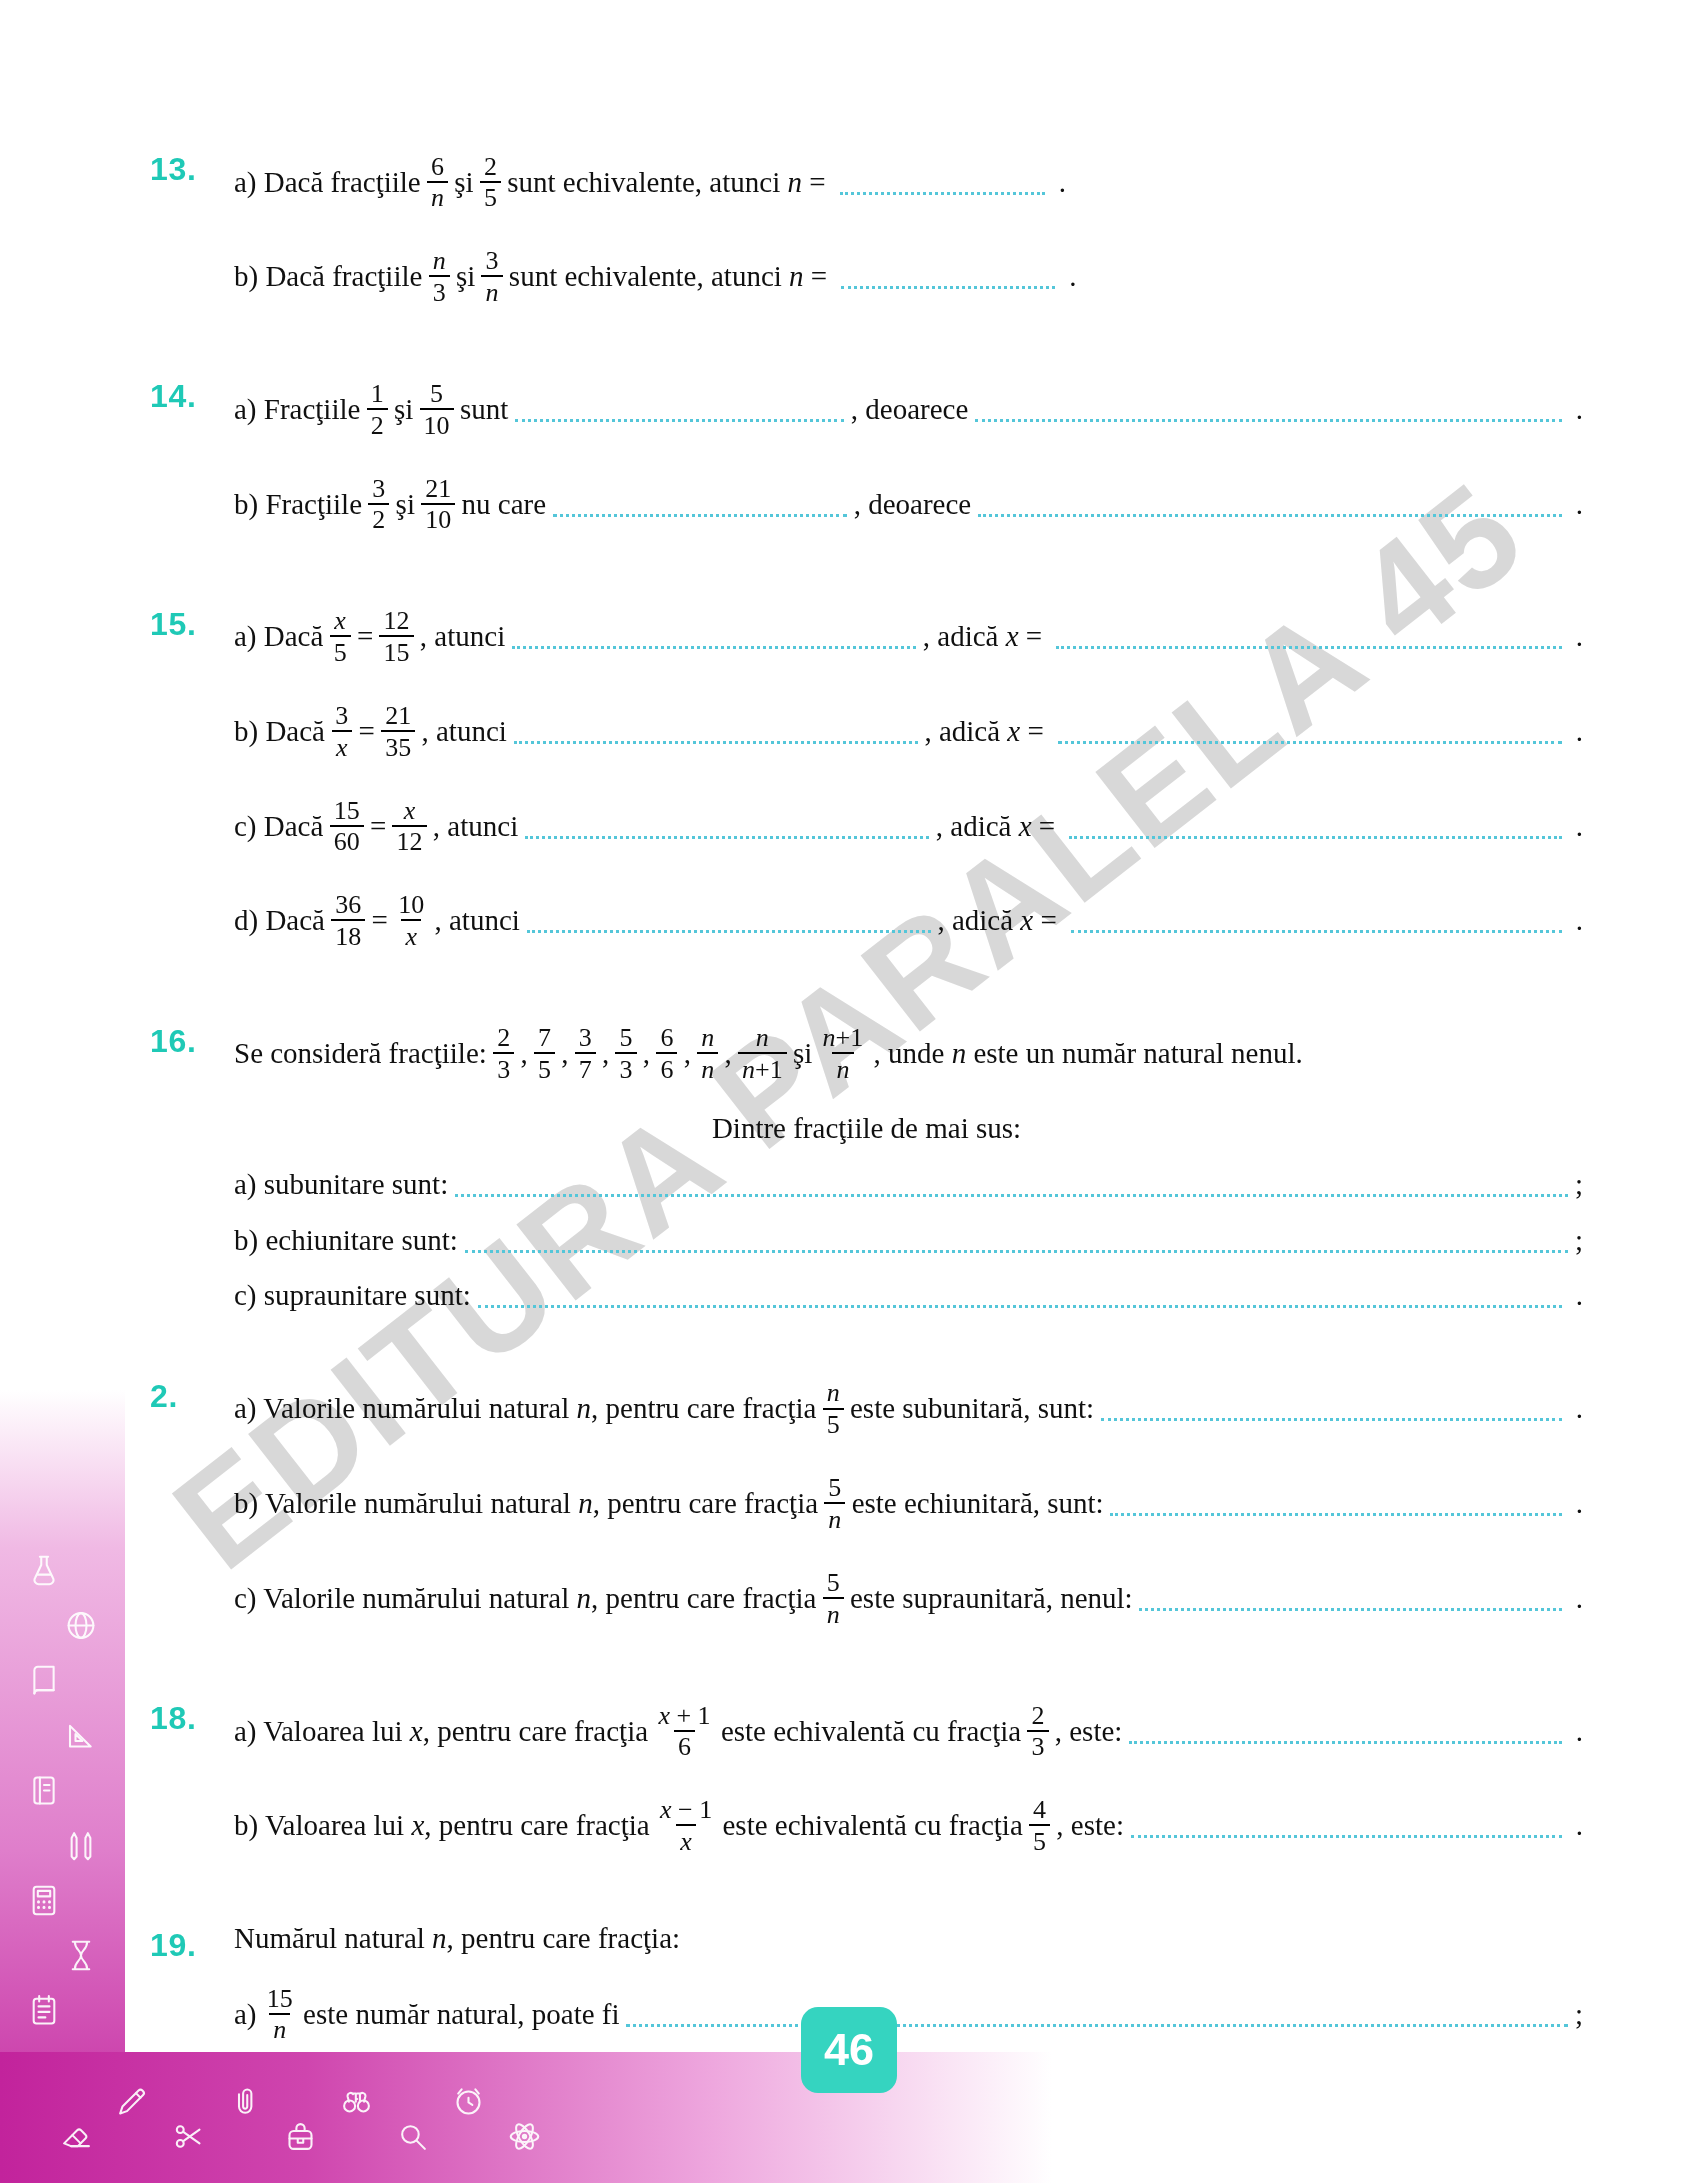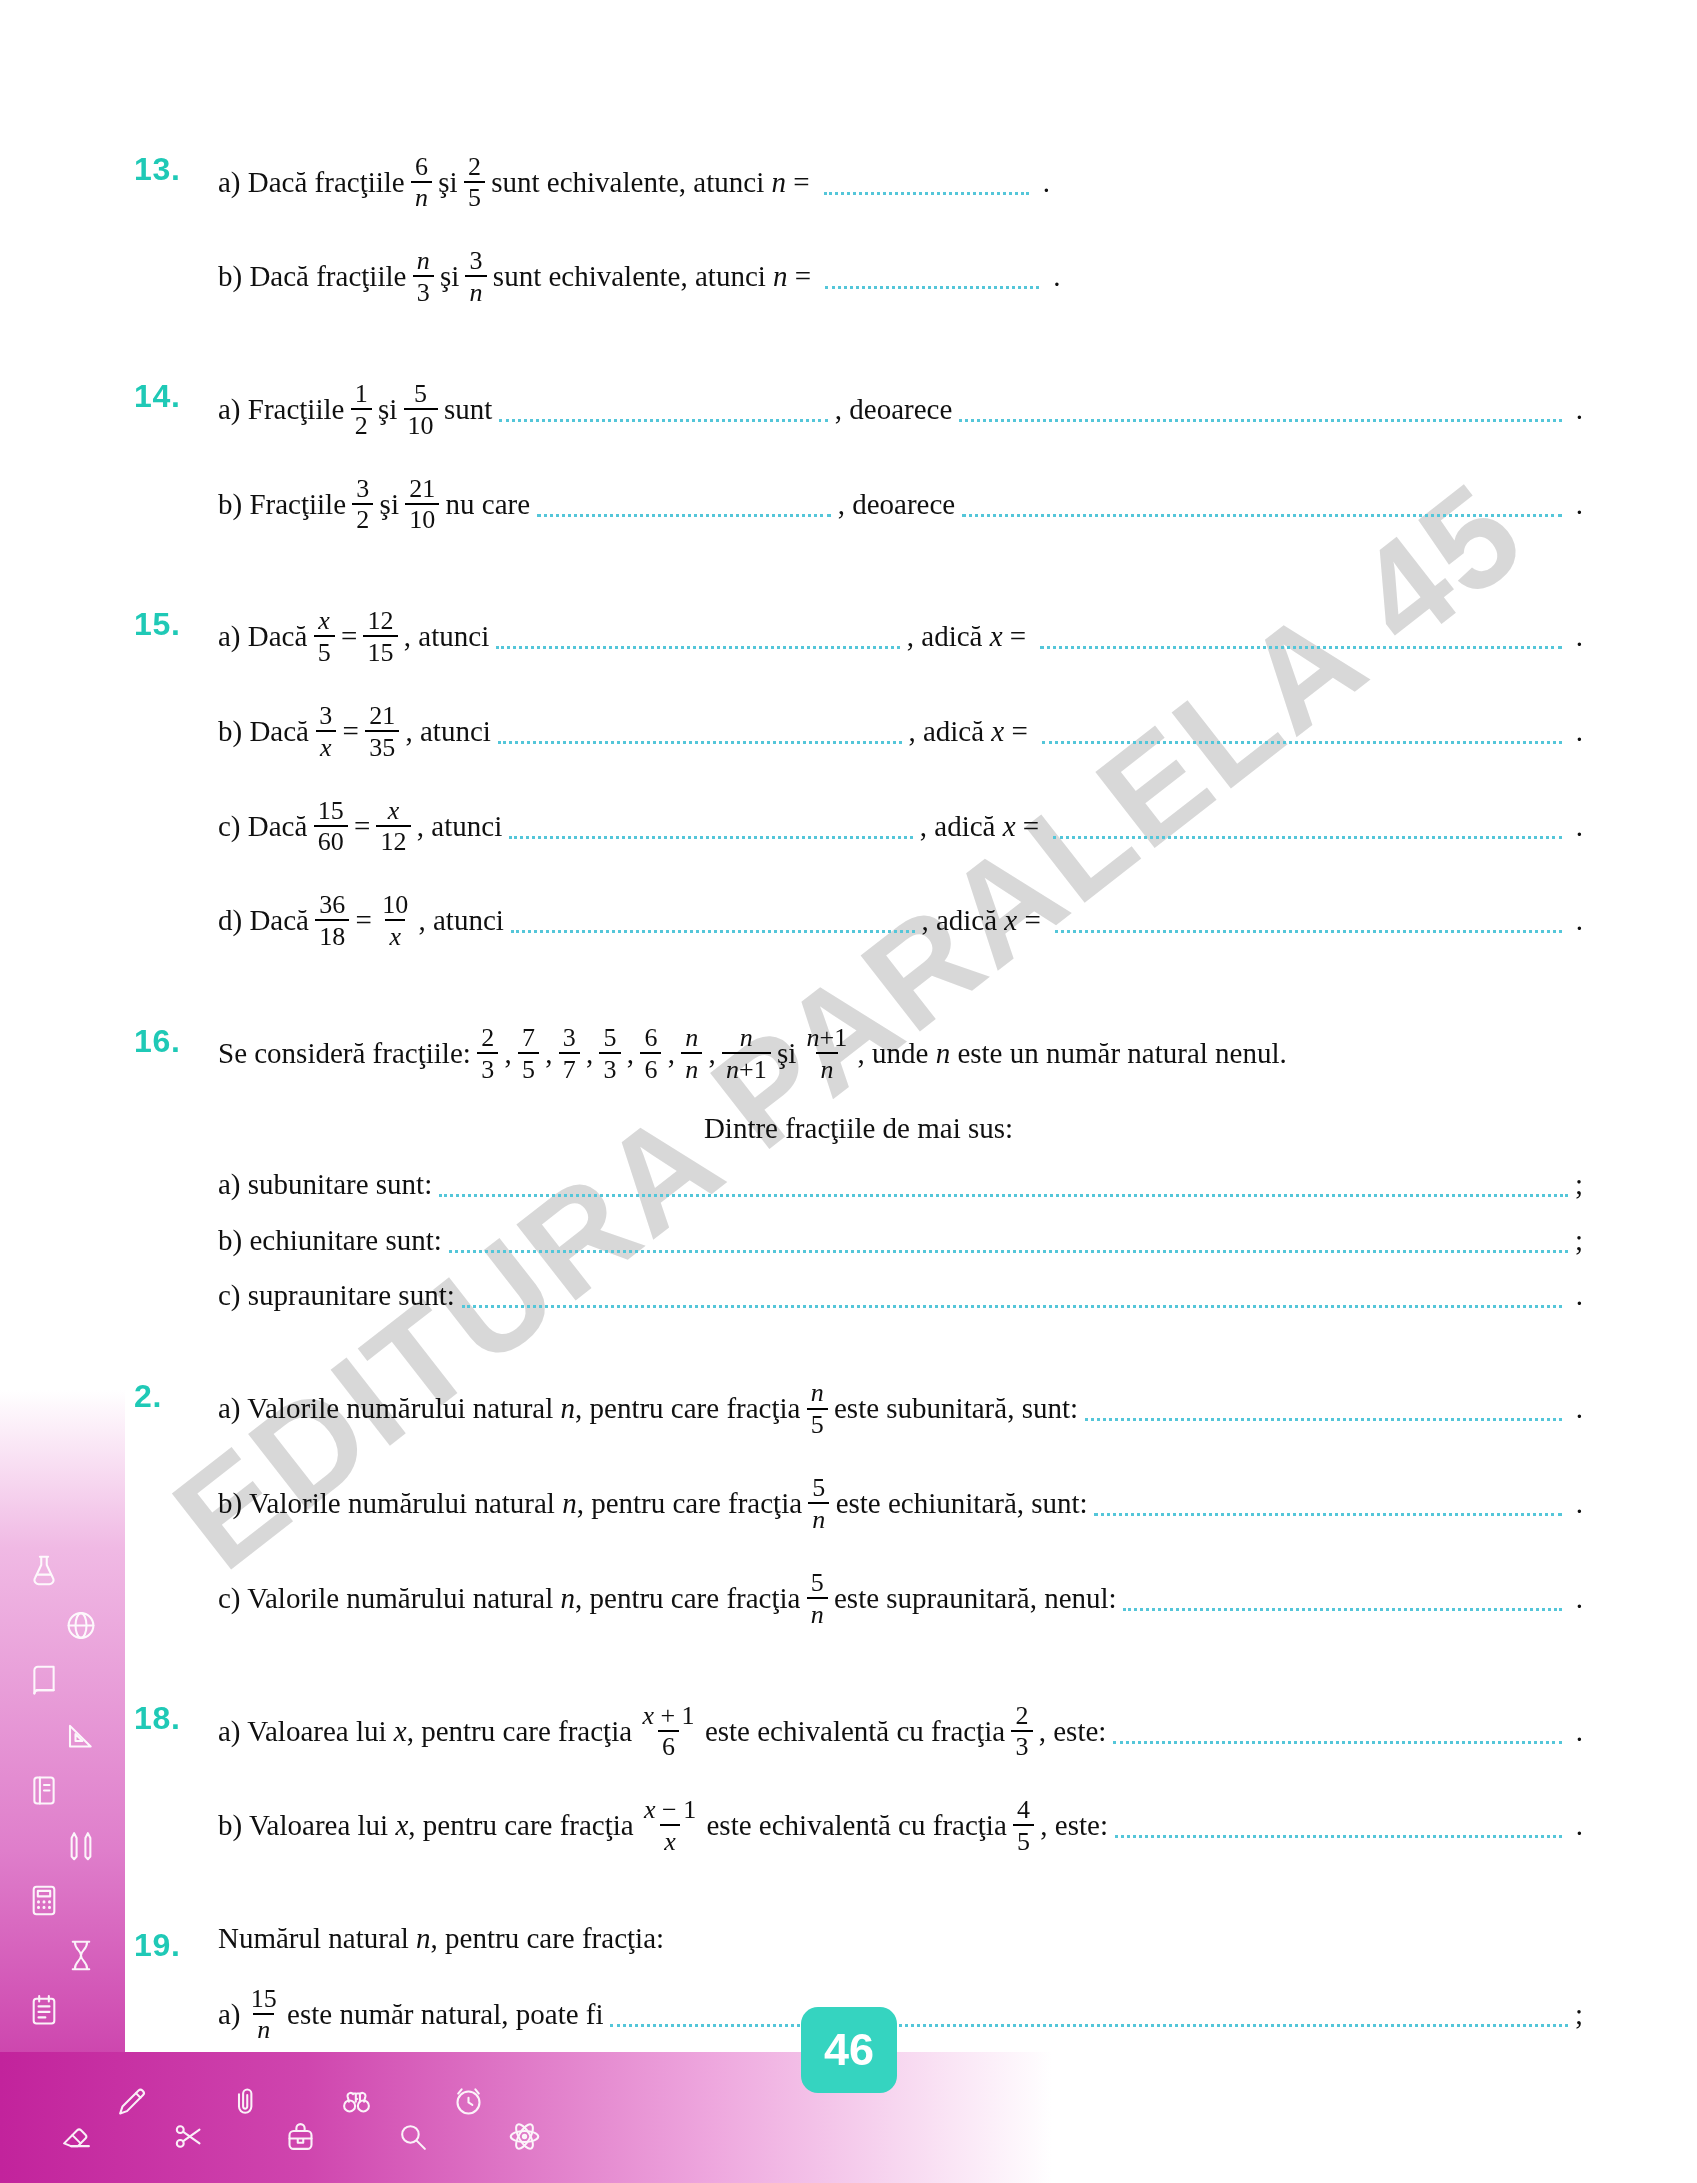--- a/index.html
+++ b/index.html
@@ -5,21 +5,21 @@
   html,body{margin:0;padding:0;background:#fff;}
   .page{position:relative;width:1698px;height:2183px;background:#fff;overflow:hidden;
         font-family:"Liberation Serif",serif;font-size:29px;color:#101010;}
 
   
   .watermark{position:absolute;left:50%;top:47%;transform:translate(-50%,-50%) rotate(-38deg);
              font-family:"Liberation Sans",sans-serif;font-weight:bold;font-size:140px;
              letter-spacing:3.4px;color:#8e8e8e;opacity:.34;white-space:nowrap;z-index:0;}
 
   
-  .content{position:absolute;left:134px;top:136px;right:115px;z-index:1;}
+  .content{position:absolute;left:150px;top:136px;right:115px;z-index:1;}
   .exercise{display:flex;margin-bottom:38px;}
   .ex-num{flex:none;width:84px;padding-top:15px;font-family:"Liberation Sans",sans-serif;
           font-weight:bold;font-size:32px;color:var(--teal);letter-spacing:0.7px;}
   .ex-lines{flex:1;display:flex;flex-direction:column;min-width:0;}
   .line{display:flex;align-items:center;min-height:53px;margin-bottom:2.7px;}
   .line.tall{min-height:92px;}
   .line.full{margin-left:-84px;justify-content:center;}
   .txt{white-space:pre;flex:none;}
   .mvar{font-style:italic;white-space:pre;flex:none;}
 

